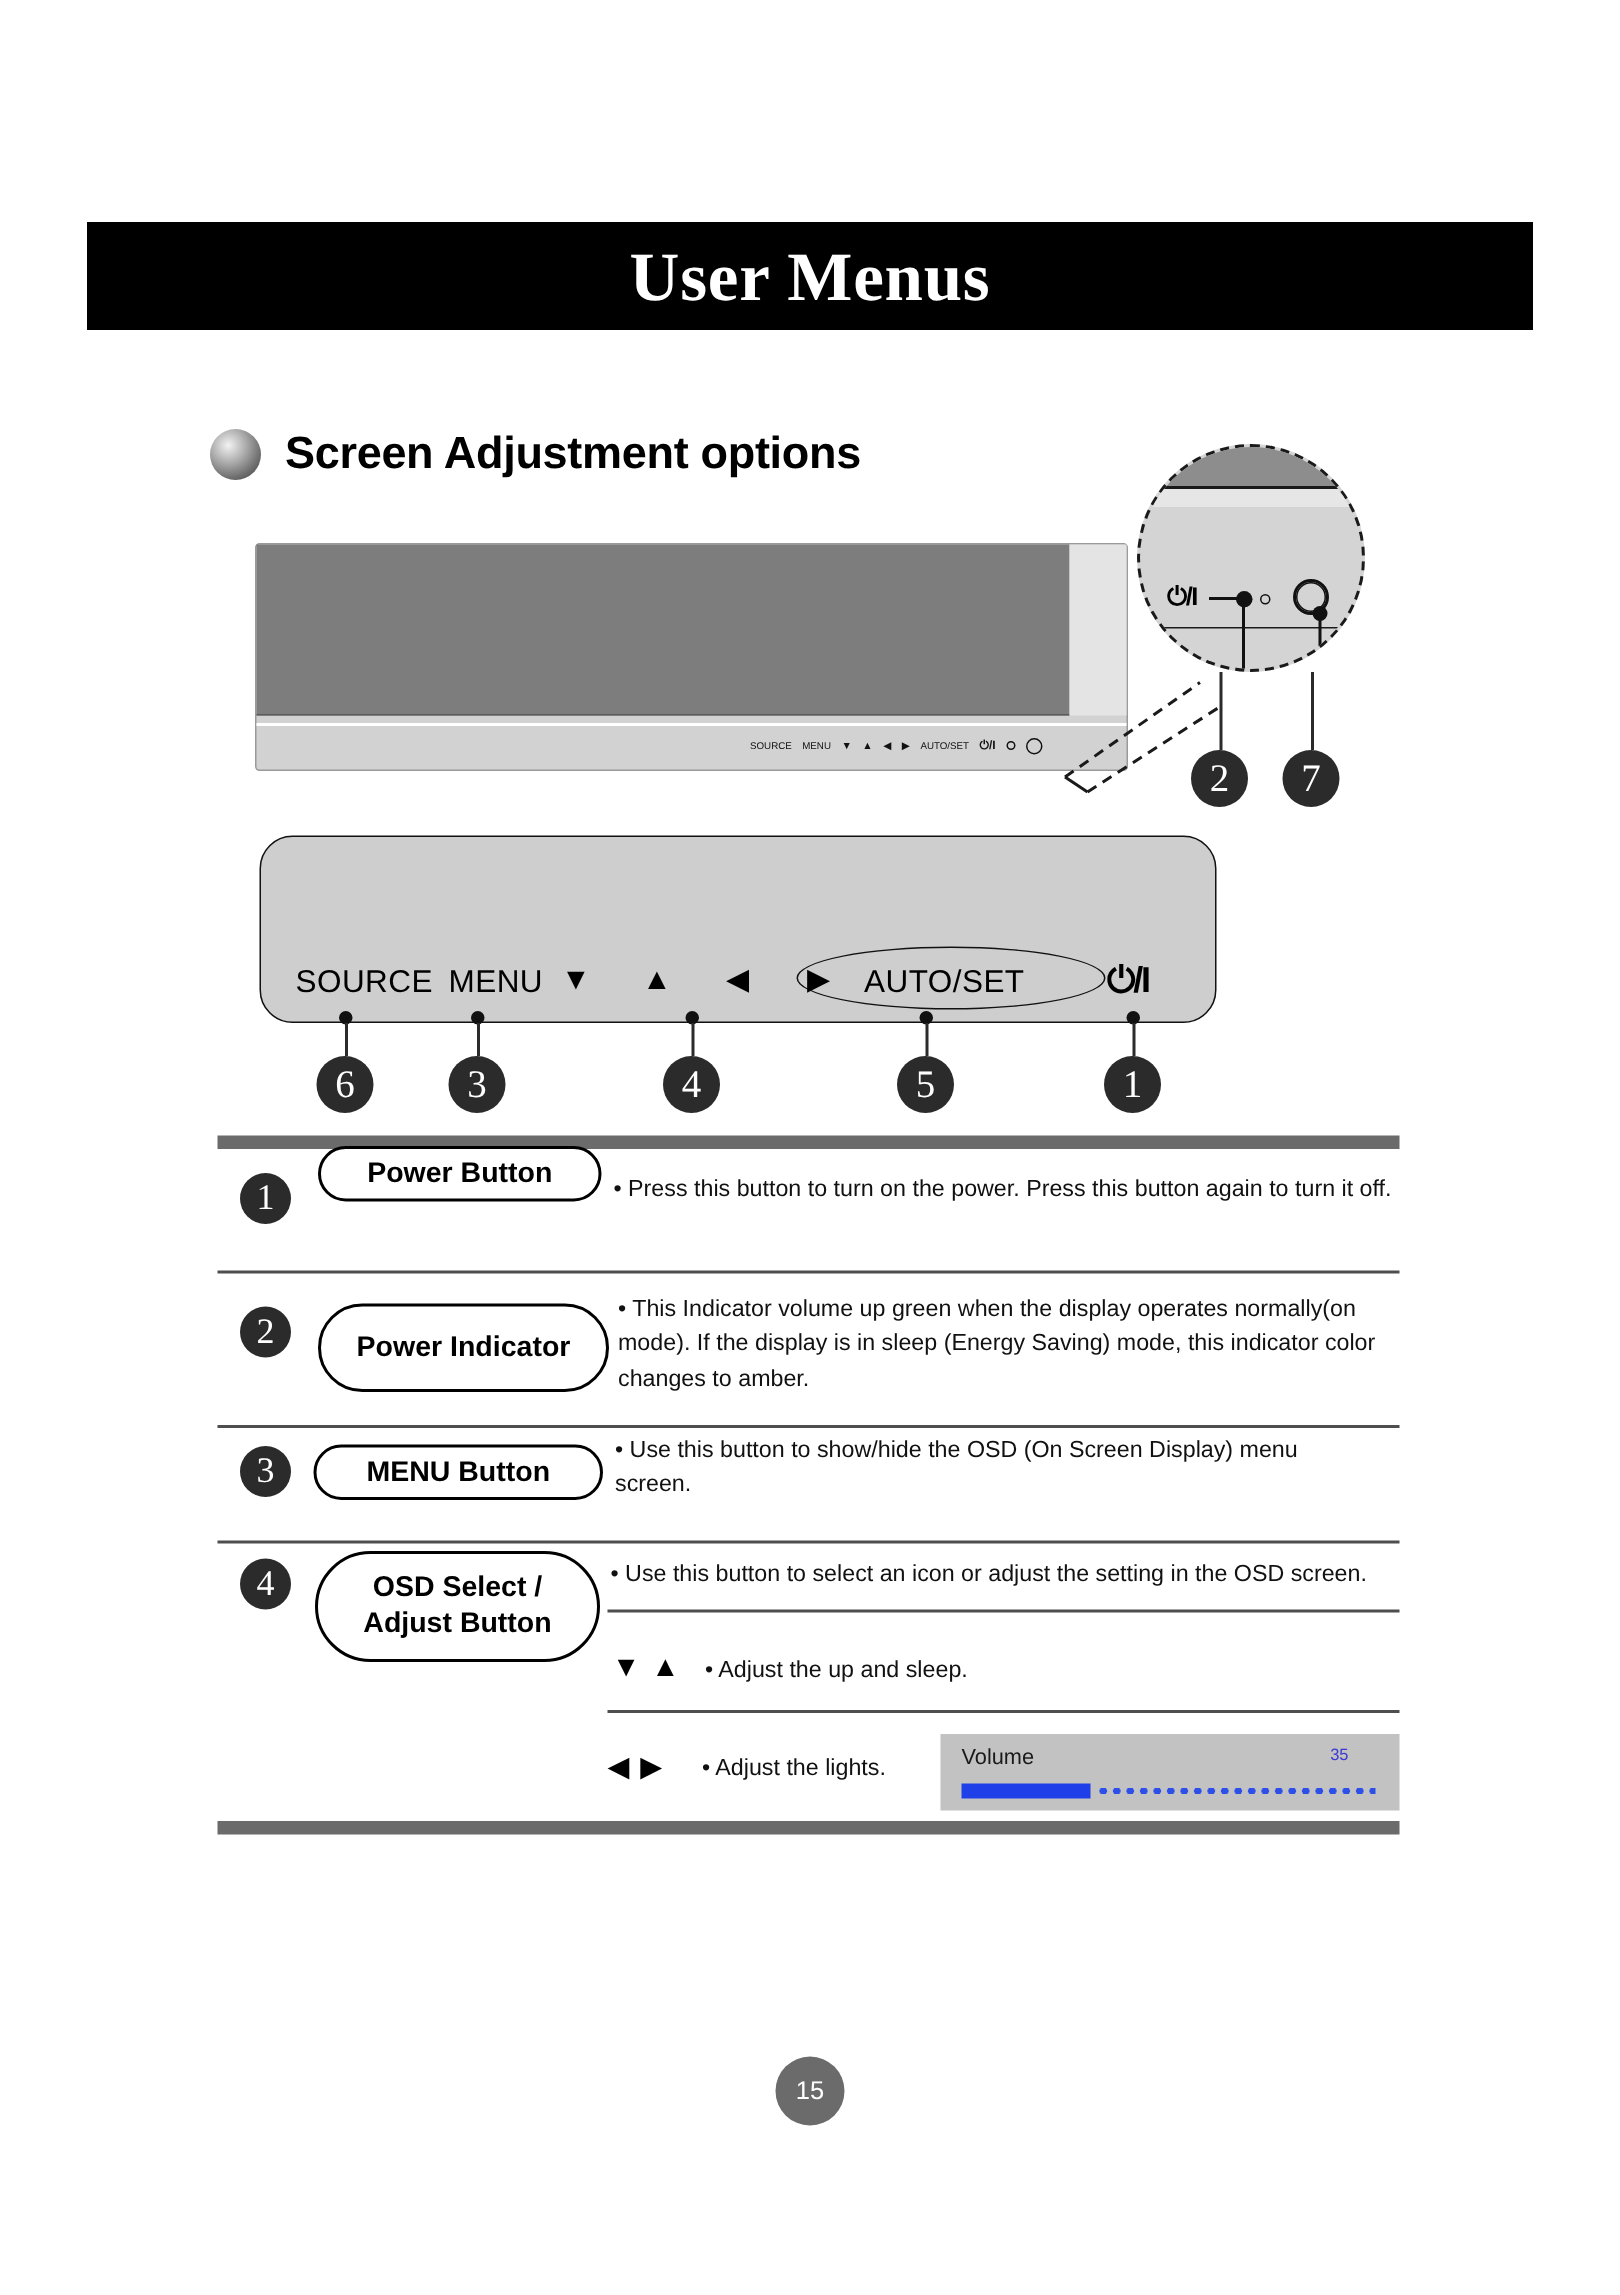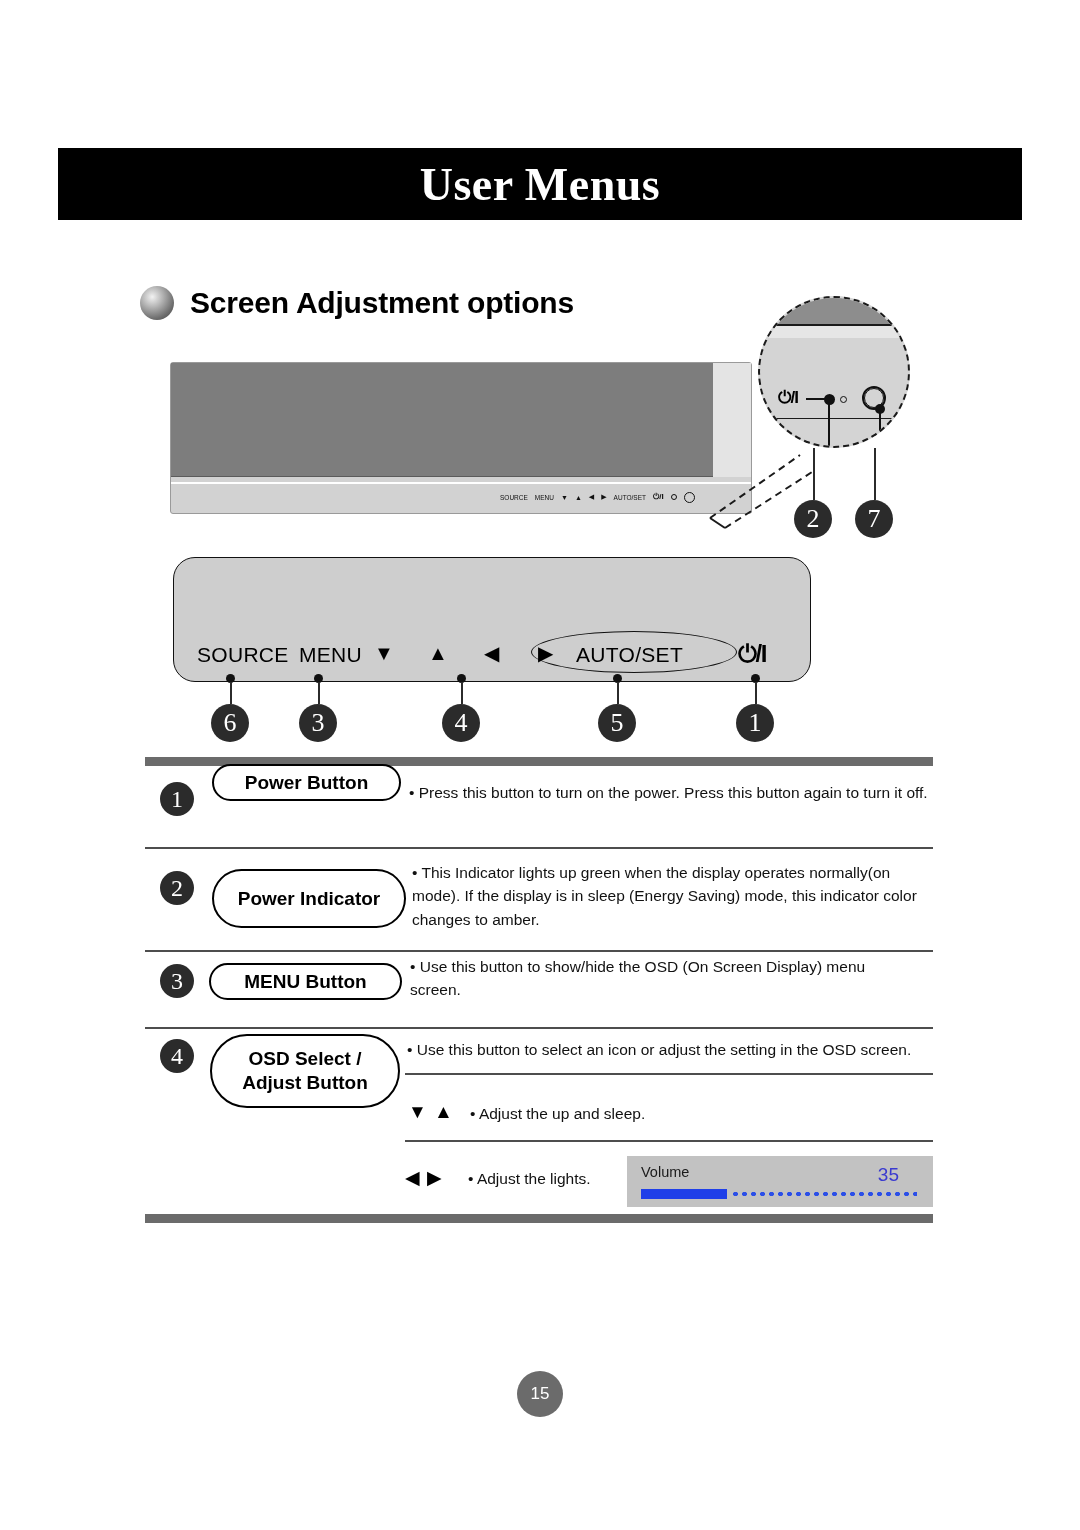--- a/index.html
+++ b/index.html
@@ -423,21 +423,21 @@
     position: absolute;
     left: 14px;
     top: 8px;
     font-size: 14.5px;
     color: #1a1a1a;
   }
   .volume-value {
     position: absolute;
     right: 34px;
     top: 8px;
-    font-size: 19px;
+    font-size: 11px;
     color: #3a3ad0;
     margin-left: 48px;
   }
   .volume-track {
     position: absolute;
     left: 14px;
     top: 33px;
     width: 276px;
     height: 10px;
   }
@@ -568,21 +568,21 @@
 
 <div class="table-top-bar"></div>
 
 <div class="rownum" style="left:160px; top:782px;">1</div>
 <div class="pill" style="left:212px; top:764px; width:189px; height:37px;">Power Button</div>
 <div class="desc" style="left:409px; top:781px; width:520px;">• Press this button to turn on the power. Press this button again to turn it off.</div>
 <div class="trow-sep" style="top:847px;"></div>
 
 <div class="rownum" style="left:160px; top:871px;">2</div>
 <div class="pill" style="left:212px; top:869px; width:194px; height:59px;">Power Indicator</div>
-<div class="desc" style="left:412px; top:861px; width:520px;">• This Indicator lights up green when the display operates normally(on mode). If the display is in sleep (Energy Saving) mode, this indicator color changes to amber.</div>
+<div class="desc" style="left:412px; top:861px; width:520px;">• This Indicator volume up green when the display operates normally(on mode). If the display is in sleep (Energy Saving) mode, this indicator color changes to amber.</div>
 <div class="trow-sep" style="top:950px;"></div>
 
 <div class="rownum" style="left:160px; top:964px;">3</div>
 <div class="pill" style="left:209px; top:963px; width:193px; height:37px;">MENU Button</div>
 <div class="desc" style="left:410px; top:955px; width:510px;">• Use this button to show/hide the OSD (On Screen Display) menu screen.</div>
 <div class="trow-sep" style="top:1027px;"></div>
 
 <div class="rownum" style="left:160px; top:1039px;">4</div>
 <div class="pill" style="left:210px; top:1034px; width:190px; height:74px;">
   <span>OSD Select /</span>

